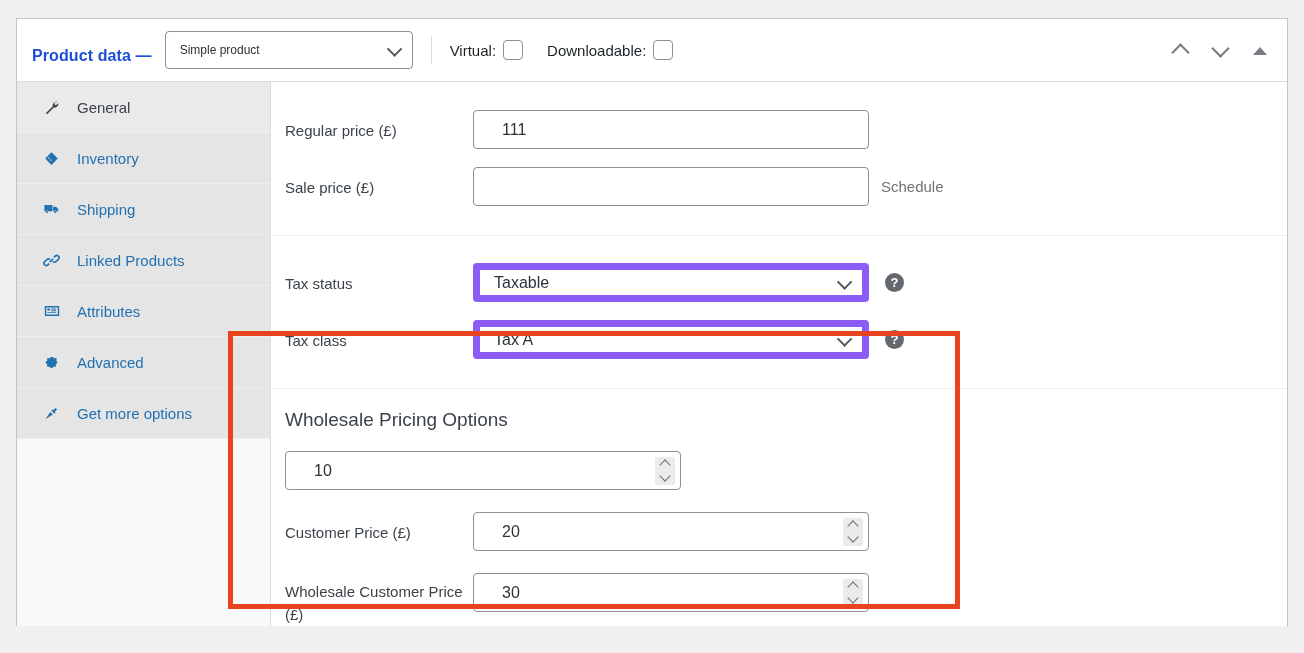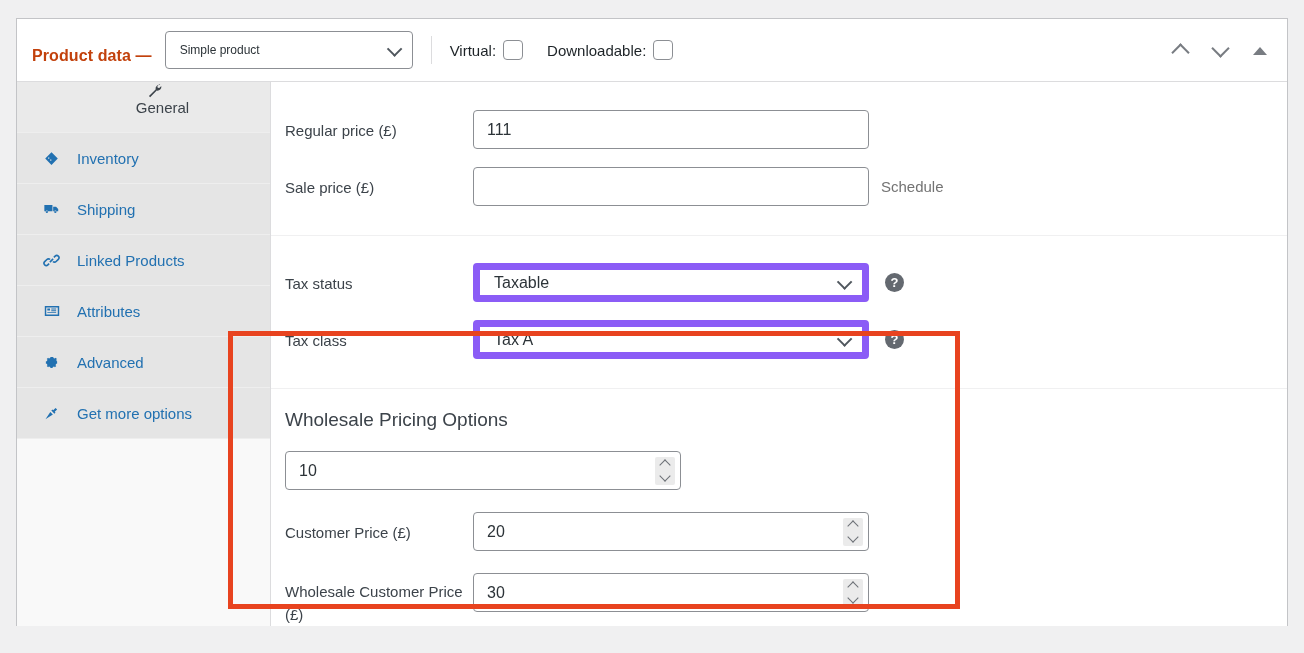--- a/index.html
+++ b/index.html
@@ -37,21 +37,21 @@
     height: 63px;
     border-bottom: 1px solid #dcdcde;
     background: #fff;
     display: flex;
     align-items: center;
     padding-left: 15px;
   }
   .panel-title {
     font-size: 16px;
     font-weight: 700;
-    color: #c2410c;
+    color: #1d4ed8;
     letter-spacing: 0.1px;
     white-space: nowrap;
     margin-top: 12px;
   }
   .type-select {
     margin-left: 13px;
     position: relative;
     width: 248px;
     height: 38px;
     border: 1px solid #8c8f94;
@@ -152,21 +152,20 @@
     height: 51px;
     display: flex;
     align-items: center;
     padding-left: 26px;
     border-bottom: 1px solid #eeeeee;
     cursor: pointer;
     background: #e5e5e5;
   }
   .tab.active {
     background: #eaeaea;
-    flex-direction: column;
   }
   .tab-ico {
     width: 22px;
     flex: none;
     display: flex;
     align-items: center;
     justify-content: flex-start;
     color: #2271b1;
   }
   .tab.active .tab-ico { color: #3c434a; }
@@ -212,21 +211,21 @@
   }
   .txt-input {
     width: 396px;
     height: 39px;
     border: 1px solid #8c8f94;
     border-radius: 4px;
     background: #fff;
     font-family: "Liberation Sans", sans-serif;
     font-size: 16px;
     color: #2c3338;
-    padding: 0 13px;
+    padding: 0 28px;
     outline: none;
   }
   .txt-input.num { padding-right: 36px; }
   .sel-input {
     position: relative;
     width: 396px;
     height: 39px;
     border: 7px solid #8b5cf6;
     border-radius: 4px;
     background: #fff;

